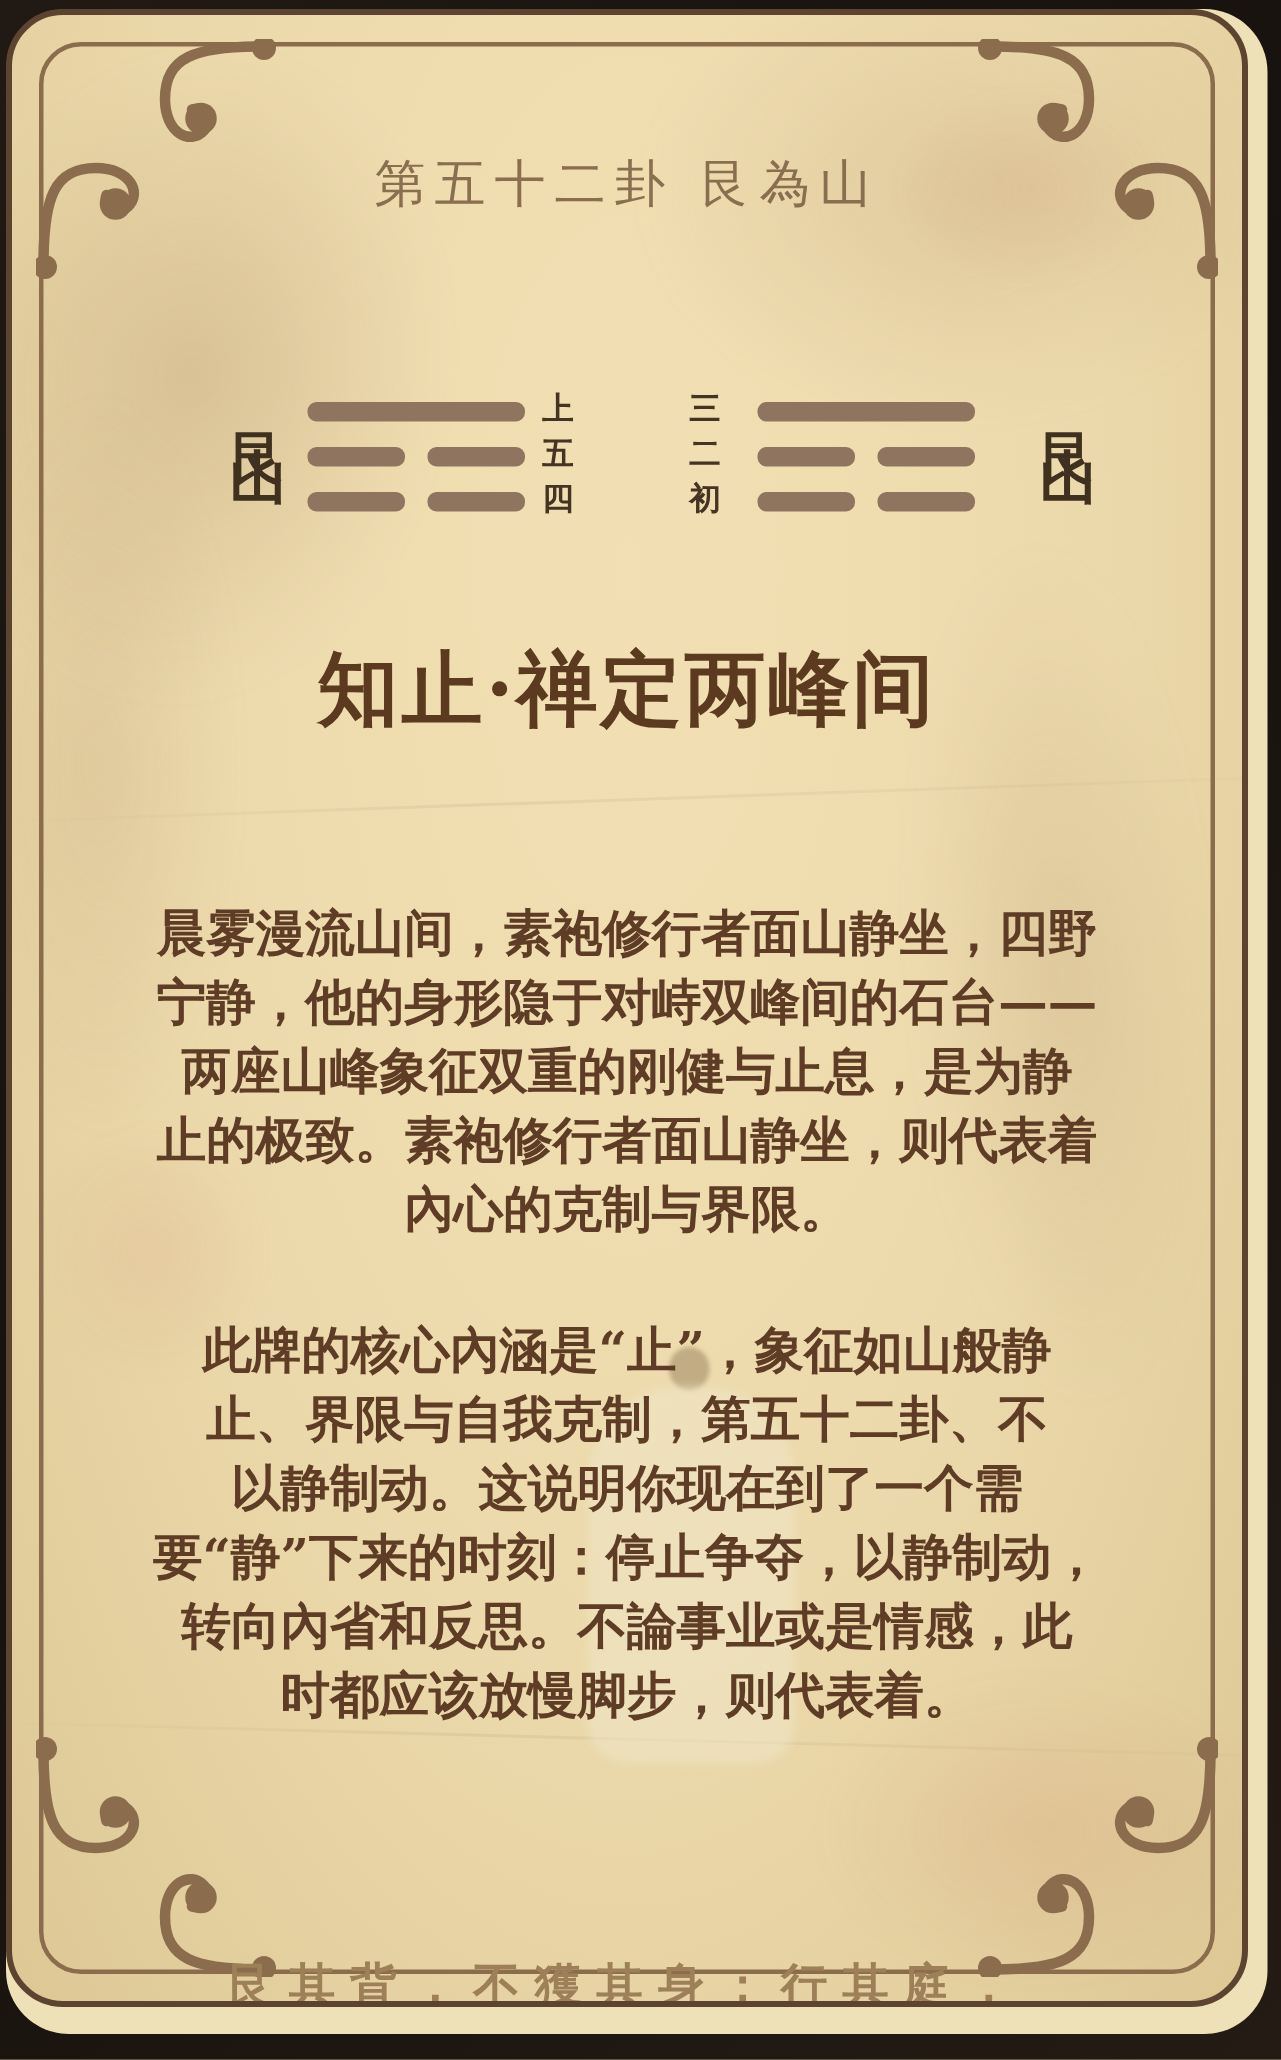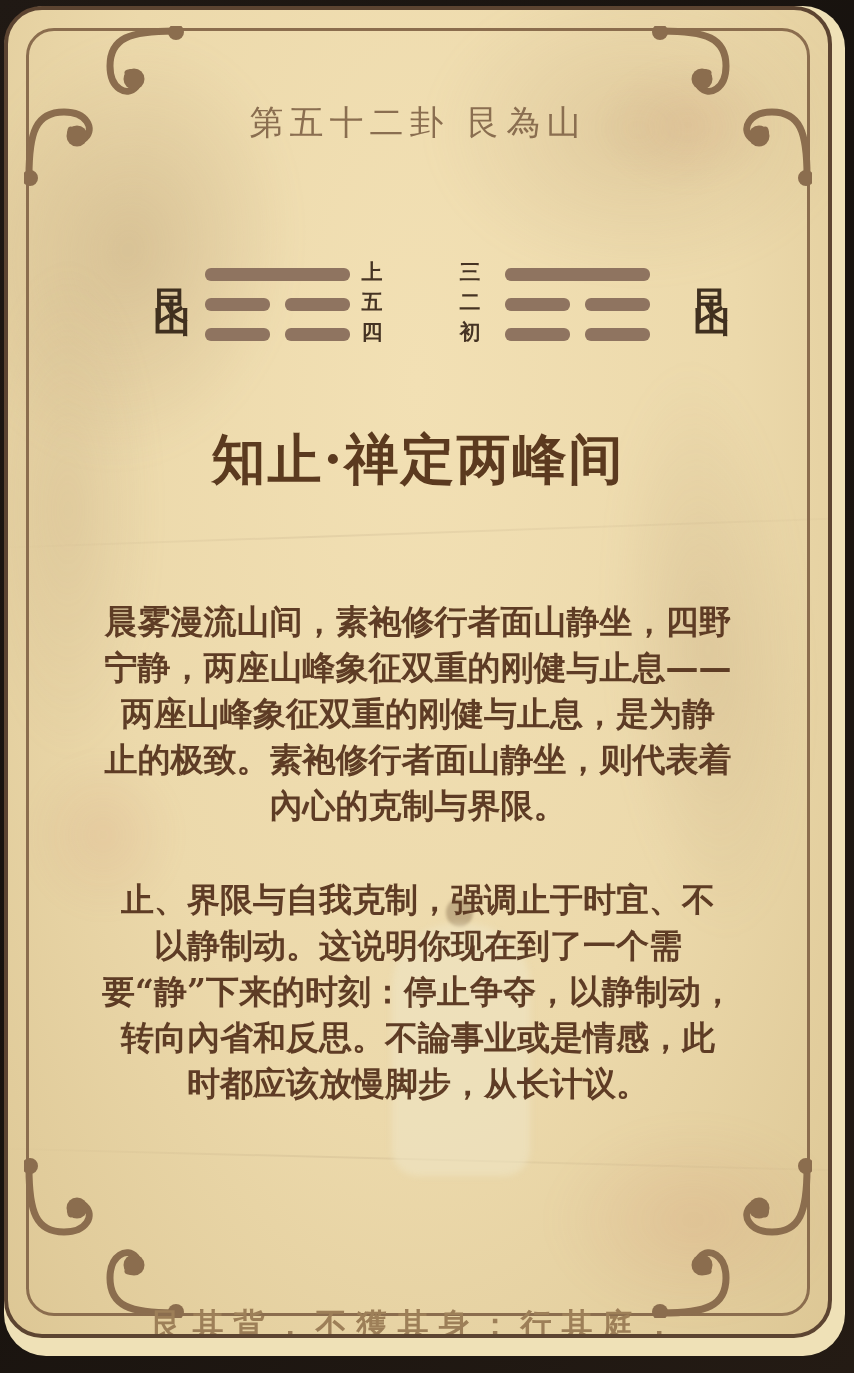--- a/index.html
+++ b/index.html
@@ -172,31 +172,32 @@
               <span class="seg"></span>
             </div>
           </div>
         <div class="side-label right">艮山</div>
       </div>
 
       <h1 class="main-title">知止·禅定两峰间</h1>
 
       <div class="para p1">
           <div class="tline">晨雾漫流山间，素袍修行者面山静坐，四野</div>
-          <div class="tline">宁静，两座山峰象征双重的刚健与止息——</div>
+          <div class="tline">宁静，他的身形隐于对峙双峰间的石台——</div>
           <div class="tline">两座山峰象征双重的刚健与止息，是为静</div>
           <div class="tline">止的极致。素袍修行者面山静坐，则代表着</div>
           <div class="tline">內心的克制与界限。</div>
         </div>
       <div class="para p2">
-          <div class="tline">止、界限与自我克制，强调止于时宜、不</div>
+          <div class="tline">此牌的核心內涵是“止”，象征如山般静</div>
+          <div class="tline">止、界限与自我克制，第五十二卦、不</div>
           <div class="tline">以静制动。这说明你现在到了一个需</div>
           <div class="tline">要“静”下来的时刻：停止争夺，以静制动，</div>
           <div class="tline">转向內省和反思。不論事业或是情感，此</div>
-          <div class="tline">时都应该放慢脚步，从长计议。</div>
+          <div class="tline">时都应该放慢脚步，则代表着。</div>
         </div>
 
       <div class="verse">
           <div class="tline">艮其背，不獲其身；行其庭，</div>
           <div class="tline">以静制动，无咎</div>
         </div>
     </div>
   </div>
 </div>
 

